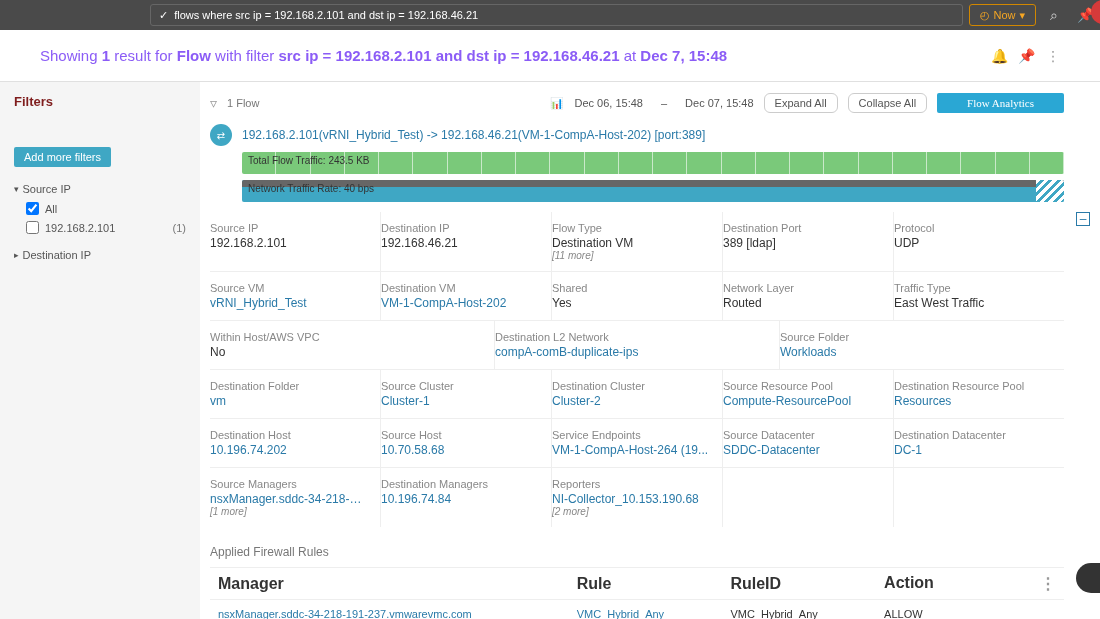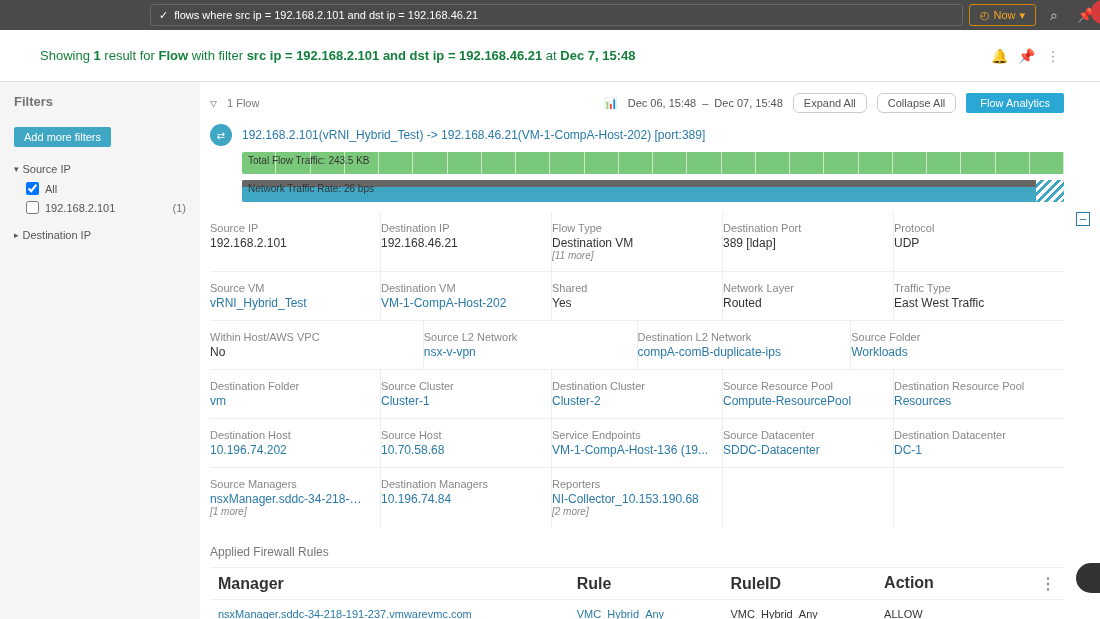--- a/index.html
+++ b/index.html
@@ -9,48 +9,48 @@
   .topbar { background: #4a4a4a; height: 30px; display: flex; align-items: center; padding: 0 0 0 150px; }
   .search-wrap { flex: 1; display: flex; align-items: center; border: 1px solid #666; border-radius: 3px; height: 22px; padding: 0 8px; background: #4a4a4a; }
   .search-check { color: #fff; font-size: 11px; margin-right: 6px; }
   .search-text { color: #fff; font-size: 11px; flex: 1; }
   .now-btn { border: 1px solid #d18700; color: #f5a623; border-radius: 3px; height: 22px; padding: 0 10px; font-size: 11px; display: flex; align-items: center; margin-left: 6px; gap: 4px; }
   .top-icon { width: 28px; display: flex; align-items: center; justify-content: center; color: #ccc; font-size: 14px; margin-left: 4px; }
   .right-orb { position: absolute; right: -5px; top: 0; width: 14px; height: 24px; background: #d63a3a; border-radius: 12px 0 0 12px; }
 
   
   .result-header { display: flex; align-items: center; padding: 12px 40px; border-bottom: 1px solid #e0e0e0; height: 52px; }
-  .result-text { font-size: 13px; color: #15803d; flex: 1; }
+  .result-text { font-size: 15px; color: #8b5cf6; flex: 1; }
   .result-text b { font-weight: 600; }
   .header-icons { display: flex; gap: 10px; color: #999; }
   .header-icons span { font-size: 14px; }
 
   
   .main { display: flex; height: calc(619px - 82px); }
 
   
   .sidebar { width: 200px; background: #f5f5f5; padding: 12px 14px; font-size: 12px; }
-  .sidebar-title { font-weight: 600; font-size: 13px; margin-bottom: 18px; color: #737373; }
-  .add-filters { background: #3fa7c4; color: #fff; border: none; padding: 4px 10px; font-size: 11px; border-radius: 2px; cursor: pointer; margin-bottom: 12px; }
+  .sidebar-title { font-weight: 600; font-size: 13px; margin-bottom: 10px; color: #7f1d1d; }
+  .add-filters { background: #3fa7c4; color: #fff; border: none; padding: 4px 10px; font-size: 11px; border-radius: 2px; cursor: pointer; margin-bottom: 12px; margin-top: 28px; }
   .filter-group { margin-bottom: 8px; }
   .filter-head { color: #555; font-size: 11px; padding: 4px 0; display: flex; align-items: center; }
   .filter-head::before { content: "▾"; font-size: 9px; margin-right: 4px; }
   .filter-head.closed::before { content: "▸"; }
   .filter-item { display: flex; align-items: center; padding: 3px 0 3px 12px; font-size: 11px; color: #555; }
   .filter-item input { margin-right: 6px; }
   .filter-count { margin-left: auto; color: #777; }
 
   
   .content { flex: 1; padding: 8px 36px 0 10px; overflow: auto; }
   .content-top { display: flex; align-items: center; height: 26px; font-size: 11px; color: #777; gap: 10px; margin-bottom: 8px; }
   .funnel { color: #999; font-size: 14px; }
   .content-top-spacer { flex: 1; }
-  .timerange { color: #555; display: flex; align-items: center; gap: 6px; }
+  .timerange { color: #555; display: flex; align-items: center; gap: 18px; }
   .btn-outline { border: 1px solid #ccc; background: #fff; padding: 3px 10px; font-size: 11px; border-radius: 6px; color: #555; cursor: pointer; }
-  .btn-primary { background: #2aa7d4; color: #fff; border: none; padding: 4px 14px; font-size: 11px; border-radius: 2px; cursor: pointer; }
+  .btn-primary { background: #2aa7d4; color: #fff; border: none; padding: 4px 30px; font-size: 11px; border-radius: 2px; cursor: pointer; font-family: Liberation Serif, serif; }
 
   .flow-block { }
   .flow-header { display: flex; align-items: center; gap: 10px; margin-bottom: 6px; }
   .flow-icon { width: 22px; height: 22px; border-radius: 50%; background: #3fa7c4; display: flex; align-items: center; justify-content: center; color: #fff; font-size: 10px; }
   .flow-title { color: #2a7aa8; font-size: 12px; text-align: right; }
 
   .flow-chart { margin-left: 32px; margin-bottom: 10px; }
   .chart-bar { position: relative; border-radius: 2px; overflow: hidden; margin-bottom: 6px; }
   .chart-bar .lbl { position: absolute; left: 6px; top: 3px; font-size: 10px; color: #333; z-index: 2; }
   .bar1 { background: #7ac97a; height: 22px; }
@@ -181,21 +181,21 @@
               <span></span>
               <span></span>
               <span></span>
               <span></span>
               <span></span>
             </div>
         </div>
         <div class="chart-bar bar2">
           <div class="bar2-fill"></div>
           <div class="bar2-top"></div>
-          <span class="lbl">Network Traffic Rate: 26 bps</span>
+          <span class="lbl">Network Traffic Rate: 40 bps</span>
           <div class="hatch"></div>
         </div>
       </div>
 
       <div class="flow-details">
         <span class="collapse-icon">–</span>
         <div id="detail-rows">
             <div class="detail-row">
               <div class="detail-cell">
                 <div class="lbl">Source IP</div>
@@ -240,24 +240,20 @@
                 <div class="lbl">Traffic Type</div>
                 <div class="val">East West Traffic</div>
               </div>
             </div>
             <div class="detail-row">
               <div class="detail-cell">
                 <div class="lbl">Within Host/AWS VPC</div>
                 <div class="val">No</div>
               </div>
               <div class="detail-cell">
-                <div class="lbl">Source L2 Network</div>
-                <div class="val link">nsx-v-vpn</div>
-              </div>
-              <div class="detail-cell">
                 <div class="lbl">Destination L2 Network</div>
                 <div class="val link">compA-comB-duplicate-ips</div>
               </div>
               <div class="detail-cell">
                 <div class="lbl">Source Folder</div>
                 <div class="val link">Workloads</div>
               </div>
             </div>
             <div class="detail-row">
               <div class="detail-cell">
@@ -285,21 +281,21 @@
               <div class="detail-cell">
                 <div class="lbl">Destination Host</div>
                 <div class="val link">10.196.74.202</div>
               </div>
               <div class="detail-cell">
                 <div class="lbl">Source Host</div>
                 <div class="val link">10.70.58.68</div>
               </div>
               <div class="detail-cell">
                 <div class="lbl">Service Endpoints</div>
-                <div class="val link">VM-1-CompA-Host-136 (19...</div>
+                <div class="val link">VM-1-CompA-Host-264 (19...</div>
               </div>
               <div class="detail-cell">
                 <div class="lbl">Source Datacenter</div>
                 <div class="val link">SDDC-Datacenter</div>
               </div>
               <div class="detail-cell">
                 <div class="lbl">Destination Datacenter</div>
                 <div class="val link">DC-1</div>
               </div>
             </div>

